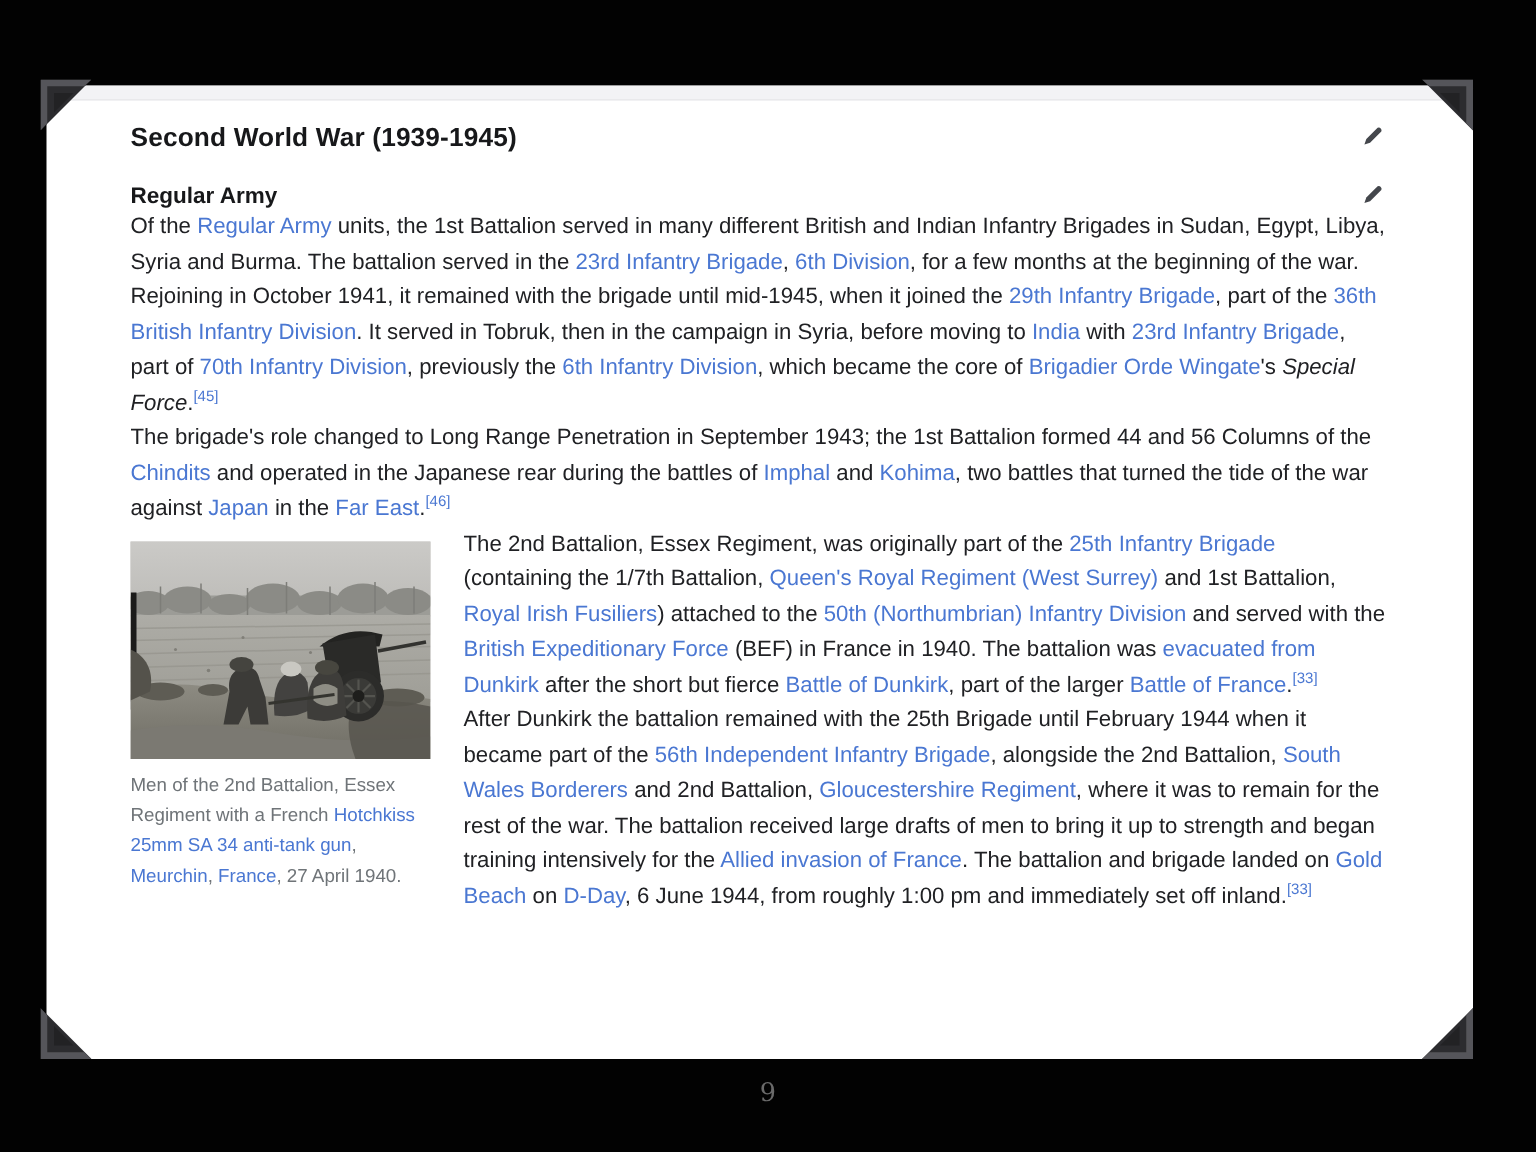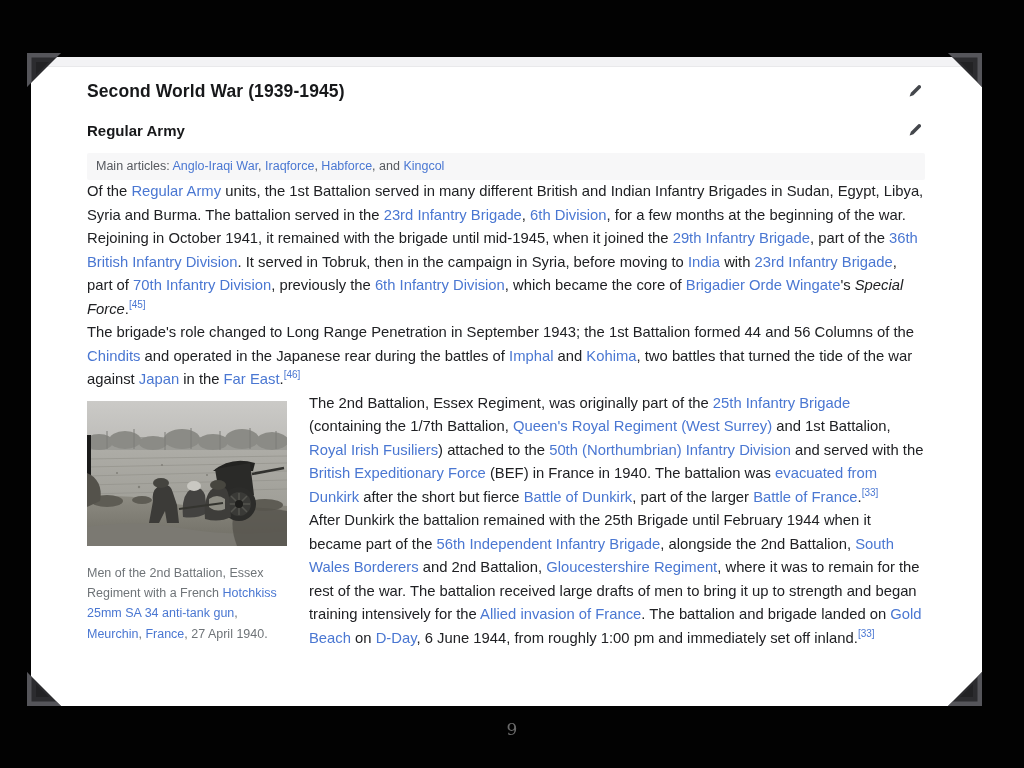--- a/index.html
+++ b/index.html
@@ -39,21 +39,21 @@
   a.wlink{color:#4a77d2;text-decoration:none;cursor:pointer;}
   sup.ref{font-size:10px;line-height:0;vertical-align:super;}
   sup.ref a{color:#4a77d2;text-decoration:none;}
   i.ital{font-style:italic;}
   figure.thumb{
     float:left;width:200px;margin:9px 22px 4px 0;padding:0;
   }
   .photo-wrap{width:200px;height:145px;overflow:hidden;background:#b9b8b4;}
   .photo-wrap svg{display:block;}
   figcaption{
-    margin-top:17px;font-size:12.5px;line-height:20.4px;color:#6f7478;
+    margin-top:7px;font-size:12.5px;line-height:20.4px;color:#6f7478;
   }
   .clear{clear:both;}
   .corner{position:absolute;width:34px;height:34px;}
   .corner svg{display:block;width:34px;height:34px;}
   .corner.tl{left:27px;top:53px;}
   .corner.tr{left:948px;top:53px;transform:rotate(90deg);}
   .corner.br{left:948px;top:672px;transform:rotate(180deg);}
   .corner.bl{left:27px;top:672px;transform:rotate(270deg);}
   .page-number{
     position:absolute;left:0;right:0;top:719px;text-align:center;
@@ -83,21 +83,20 @@
       <h3>Regular Army</h3>
       <button class="edit-btn">
         <span>
           <svg viewBox="0 0 20 20" width="16" height="16" fill="#44474c">
               <path d="M3.6 13.4 L13 4 a2.35 2.35 0 0 1 3.1 3.1 L6.7 16.5 L2 18 Z"></path>
             </svg>
         </span>
       </button>
     </div>
 
-    <div class="hatnote"><span>Main articles: </span><a class="wlink">Anglo-Iraqi War</a><span>, </span><a class="wlink">Iraqforce</a><span>, </span><a class="wlink">Habforce</a><span>, and </span><a class="wlink">Kingcol</a></div>
 
     <p class="body-p"><span>Of the </span><a class="wlink">Regular Army</a><span> units, the 1st Battalion served in many different British and Indian Infantry Brigades in Sudan, Egypt, Libya, Syria and Burma. The battalion served in the </span><a class="wlink">23rd Infantry Brigade</a><span>, </span><a class="wlink">6th Division</a><span>, for a few months at the beginning of the war. Rejoining in October 1941, it remained with the brigade until mid-1945, when it joined the </span><a class="wlink">29th Infantry Brigade</a><span>, part of the </span><a class="wlink">36th British Infantry Division</a><span>. It served in Tobruk, then in the campaign in Syria, before moving to </span><a class="wlink">India</a><span> with </span><a class="wlink">23rd Infantry Brigade</a><span>, part of </span><a class="wlink">70th Infantry Division</a><span>, previously the </span><a class="wlink">6th Infantry Division</a><span>, which became the core of </span><a class="wlink">Brigadier Orde Wingate</a><span>'s </span><i class="ital">Special Force</i><span>.</span><sup class="ref"><a>[45]</a></sup></p>
     <p class="body-p"><span>The brigade's role changed to Long Range Penetration in September 1943; the 1st Battalion formed 44 and 56 Columns of the </span><a class="wlink">Chindits</a><span> and operated in the Japanese rear during the battles of </span><a class="wlink">Imphal</a><span> and </span><a class="wlink">Kohima</a><span>, two battles that turned the tide of the war against </span><a class="wlink">Japan</a><span> in the </span><a class="wlink">Far East</a><span>.</span><sup class="ref"><a>[46]</a></sup></p>
 
     <figure class="thumb">
       <div class="photo-wrap" role="img" aria-label="Black-and-white photograph: soldiers crouching around a wheeled anti-tank gun in a ploughed field with a treeline on the horizon">
         <svg viewBox="0 0 200 145" width="200" height="145">
           <defs>
             <linearGradient id="sky" x1="0" y1="0" x2="0" y2="1">
               <stop offset="0" stop-color="#cbcac7"></stop>

